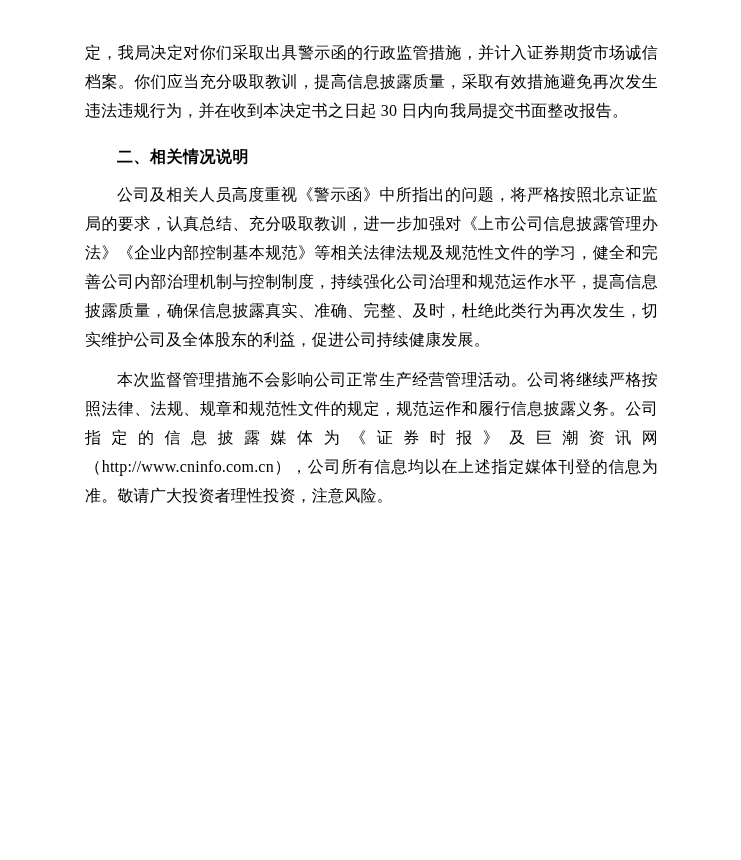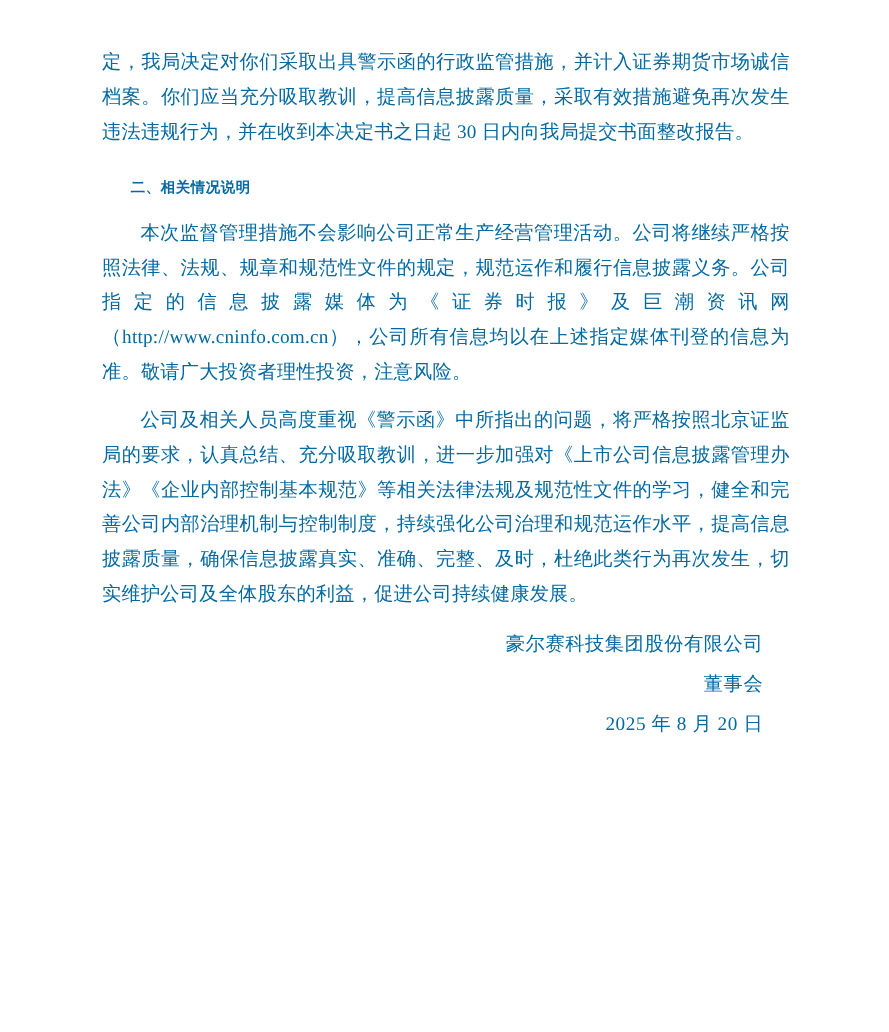--- a/index.html
+++ b/index.html
@@ -9,40 +9,40 @@
   }
   .page {
     position: relative;
     width: 741px;
     height: 860px;
     margin: 0 auto;
     background: #ffffff;
     box-sizing: border-box;
     padding: 38px 83px 0 85px;
     font-family: "Liberation Serif", "DejaVu Serif", serif;
-    color: #0369a1;
+    color: #000000;
     font-size: 16px;
     overflow: hidden;
   }
   .para {
     margin: 0;
     line-height: 29px;
     text-align: justify;
     text-indent: 2em;
     letter-spacing: 0.2px;
   }
   .para.no-indent {
     text-indent: 0;
   }
   .para.mb-17 { margin-bottom: 17px; }
   .para.mb-11 { margin-bottom: 11px; }
   .section-heading {
     margin: 9px 0 9px 0;
     line-height: 29px;
-    font-size: 12px;
+    font-size: 16px;
     font-weight: bold;
     text-indent: 2em;
     letter-spacing: 0.5px;
   }
   .closing {
     margin: 0 0 25px 0;
     line-height: 29px;
     text-indent: 2em;
   }
   .signature {
@@ -57,24 +57,19 @@
 </head>
 <body>
 
 <div class="page">
 
   <p class="para no-indent mb-17">定，我局决定对你们采取出具警示函的行政监管措施，并计入证券期货市场诚信档案。你们应当充分吸取教训，提高信息披露质量，采取有效措施避免再次发生违法违规行为，并在收到本决定书之日起 30 日内向我局提交书面整改报告。</p>
 
 
   <h2 class="section-heading">二、相关情况说明</h2>
 
+  <p class="para mb-11">公司及相关人员高度重视《警示函》中所指出的问题，将严格按照北京证监局的要求，认真总结、充分吸取教训，进一步加强对《上市公司信息披露管理办法》《企业内部控制基本规范》等相关法律法规及规范性文件的学习，健全和完善公司内部治理机制与控制制度，持续强化公司治理和规范运作水平，提高信息披露质量，确保信息披露真实、准确、完整、及时，杜绝此类行为再次发生，切实维护公司及全体股东的利益，促进公司持续健康发展。</p>
+
   <p class="para mb-11">本次监督管理措施不会影响公司正常生产经营管理活动。公司将继续严格按照法律、法规、规章和规范性文件的规定，规范运作和履行信息披露义务。公司指定的信息披露媒体为《证券时报》及巨潮资讯网（http://www.cninfo.com.cn），公司所有信息均以在上述指定媒体刊登的信息为准。敬请广大投资者理性投资，注意风险。</p>
 
-  <p class="para mb-11">公司及相关人员高度重视《警示函》中所指出的问题，将严格按照北京证监局的要求，认真总结、充分吸取教训，进一步加强对《上市公司信息披露管理办法》《企业内部控制基本规范》等相关法律法规及规范性文件的学习，健全和完善公司内部治理机制与控制制度，持续强化公司治理和规范运作水平，提高信息披露质量，确保信息披露真实、准确、完整、及时，杜绝此类行为再次发生，切实维护公司及全体股东的利益，促进公司持续健康发展。</p>
 
-
-  <div class="signature">
-    <div class="sig-line">豪尔赛科技集团股份有限公司</div>
-    <div class="sig-line">董事会</div>
-    <div class="sig-line">2025 年 8 月 20 日</div>
-  </div>
 
 </div>
 
 </body></html>

